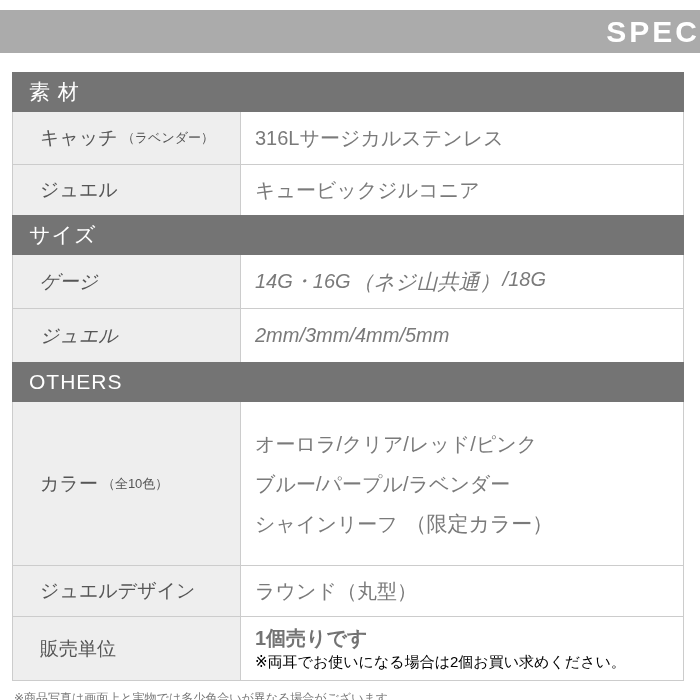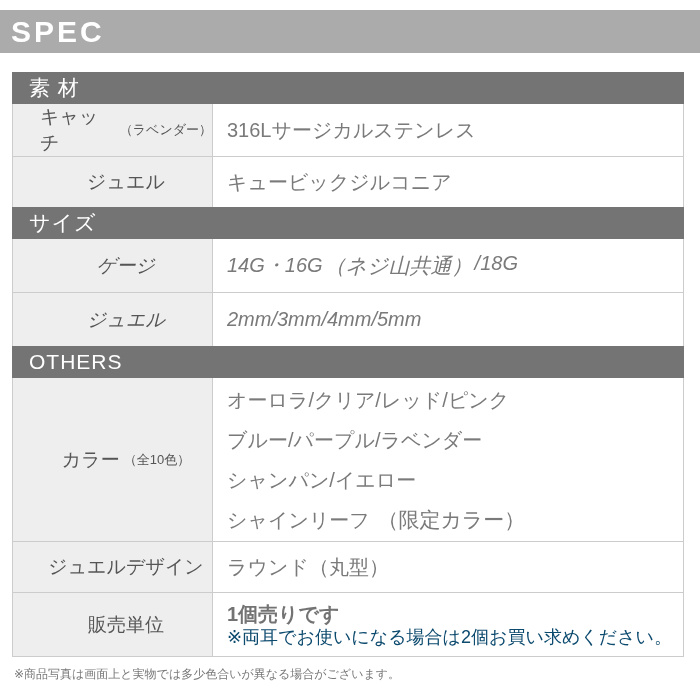--- a/index.html
+++ b/index.html
@@ -4,54 +4,54 @@
 <style>
   html,body{margin:0;padding:0;}
   body{
     width:700px;height:700px;background:#ffffff;
     font-family:"Liberation Sans","DejaVu Sans",sans-serif;
     -webkit-font-smoothing:antialiased;
   }
   .spec-bar{
     margin-top:10px;height:43px;background:#ababab;
     display:flex;align-items:center;padding-left:11px;
-    color:#ffffff;font-size:30px;font-weight:bold;letter-spacing:3px;
+    color:#ffffff;font-size:30px;font-weight:bold;letter-spacing:3px;justify-content:flex-end;
   }
   .spec-table{
     margin:19px 12px 0 12px;width:672px;box-sizing:border-box;
     border-left:1px solid #cccccc;border-right:1px solid #cccccc;border-bottom:1px solid #cccccc;
   }
   .section-bar{
-    height:32px;background:#747474;color:#ffffff;
+    height:40px;background:#747474;color:#ffffff;
     display:flex;align-items:center;padding-left:17px;
     font-size:21px;letter-spacing:1px;margin:0 -1px;
   }
   .row{display:flex;}
   .row + .row{border-top:1px solid #cccccc;}
   .label-cell{
-    width:200px;box-sizing:border-box;background:#eeeeee;
+    width:228px;box-sizing:border-box;background:#eeeeee;
     border-right:1px solid #cccccc;
     display:flex;align-items:center;padding-left:27px;
-    color:#555555;font-size:19px;flex-shrink:0;justify-content:center;
+    color:#555555;font-size:19px;flex-shrink:0;
   }
   .label-note{font-size:13px;color:#555555;margin-left:4px;white-space:nowrap;}
   .value-cell{
     flex:1;display:flex;flex-direction:column;justify-content:center;
     padding-left:14px;color:#7a7a7a;font-size:20px;background:#ffffff;
   }
   .value-inline{display:flex;}
   .value-note{font-size:21px;margin:0 2px;}
   .h52{height:52px;}
   .h50{height:50px;}
   .h53{height:53px;font-style:italic;}
   .h163{height:163px;}
   .h63{height:63px;}
   .color-line{line-height:40px;white-space:nowrap;}
   .unit-value{color:#737373;font-weight:bold;font-size:20px;line-height:26px;}
-  .unit-note{color:#0c4a6e;font-size:18px;line-height:21px;white-space:nowrap;}
+  .unit-note{color:#000000;font-size:15px;line-height:21px;white-space:nowrap;}
   .footer-note{
     margin:9px 0 0 14px;color:#777777;font-size:12px;
   }
 </style>
 </head>
 <body>
 
 <div class="spec-bar">
   <span>SPEC</span>
 </div>
@@ -112,21 +112,20 @@
   </div>
 
   <div class="row h163">
     <div class="label-cell">
       <span>カラー</span>
       <span class="label-note">（全10色）</span>
     </div>
     <div class="value-cell">
       <div class="color-line">オーロラ/クリア/レッド/ピンク</div>
       <div class="color-line">ブルー/パープル/ラベンダー</div>
-      <div class="color-line">シャンパン/イエロー</div>
       <div class="color-line">
         <span>シャインリーフ</span>
         <span class="value-note">（限定カラー）</span>
       </div>
     </div>
   </div>
 
   <div class="row h50">
     <div class="label-cell">
       <span>ジュエルデザイン</span>

